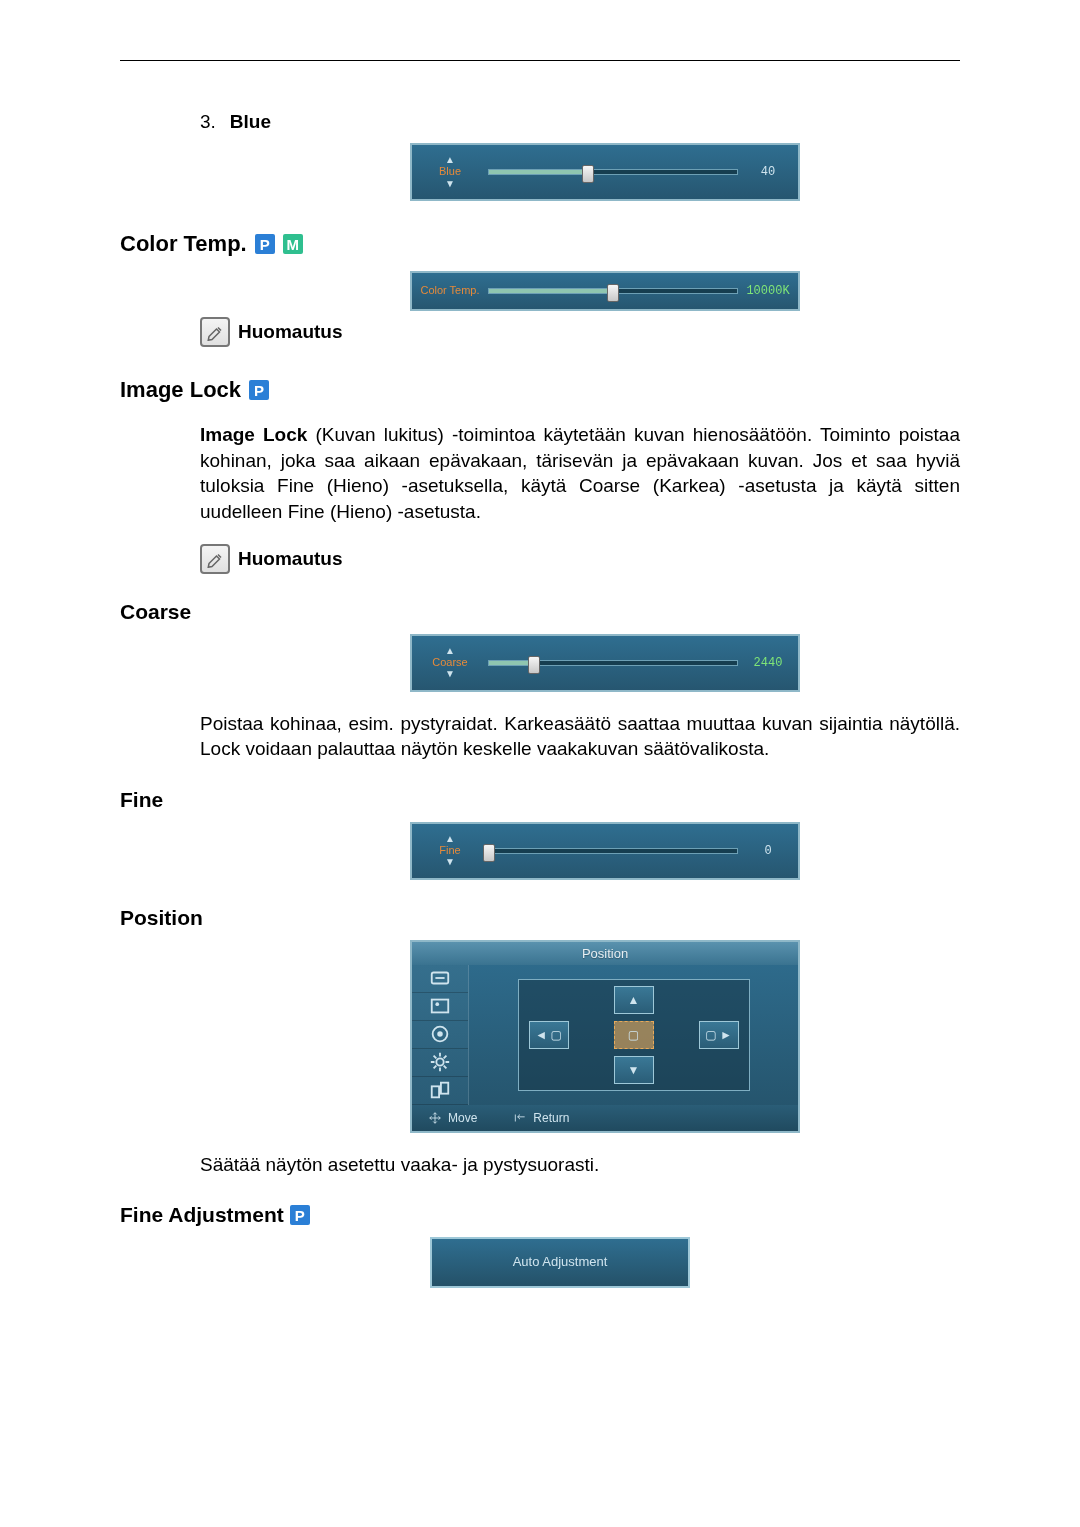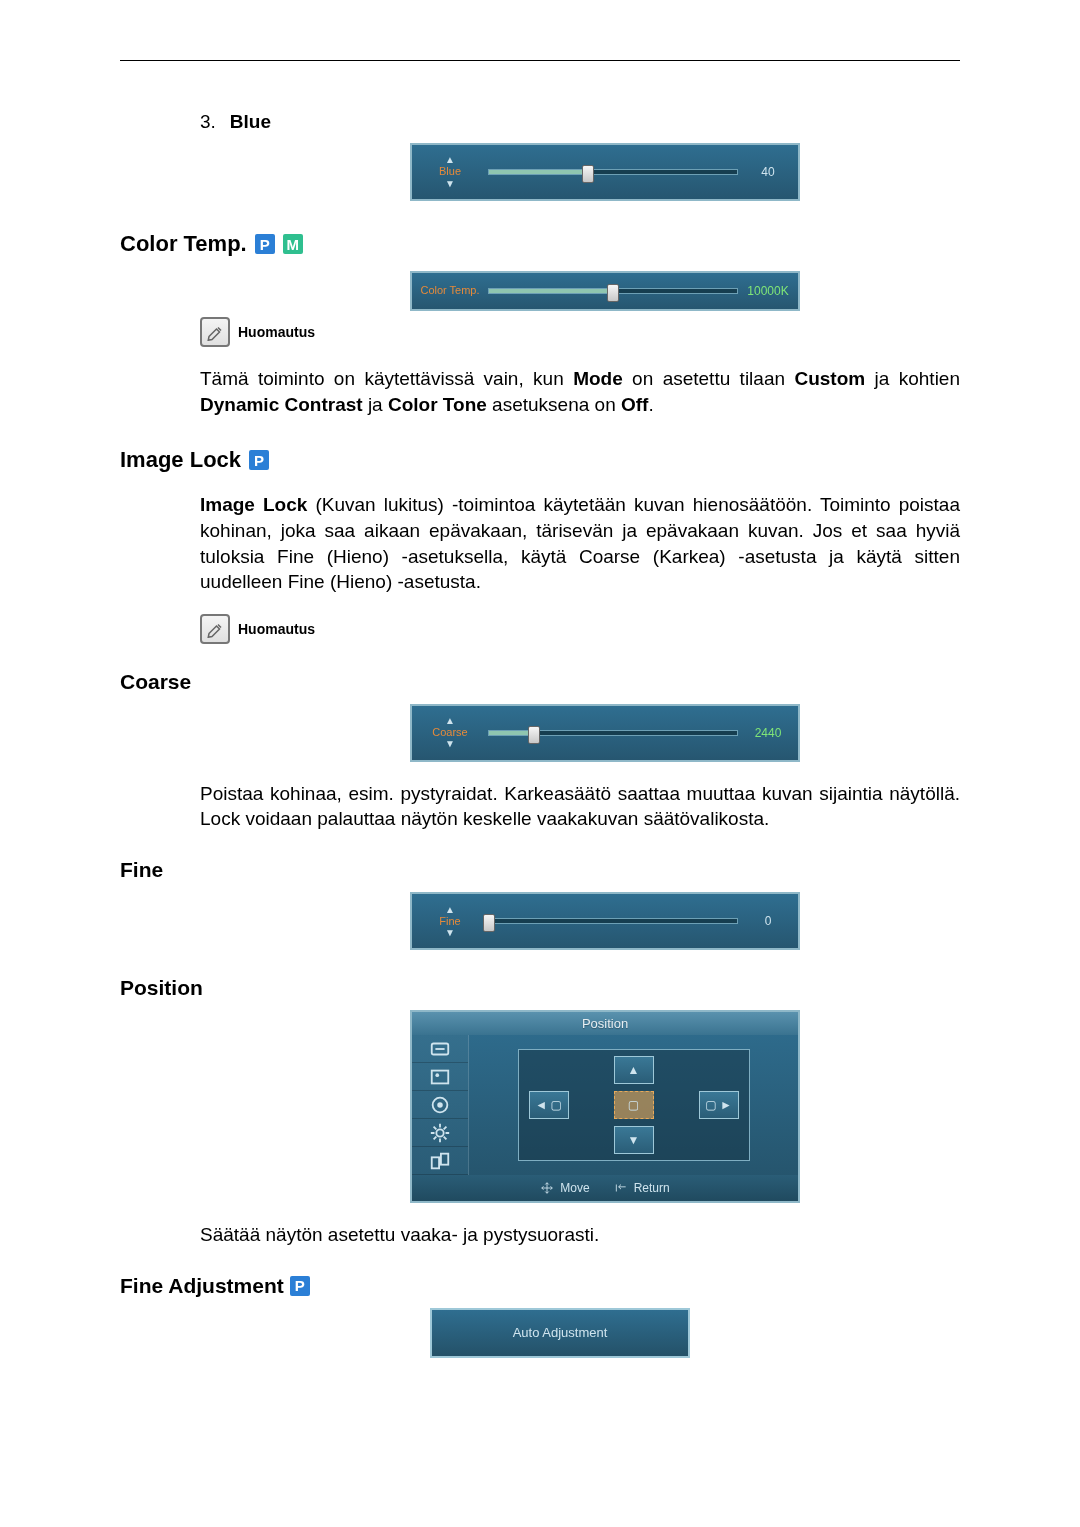--- a/index.html
+++ b/index.html
@@ -69,21 +69,21 @@
     margin: 6px 0 14px 0;
   }
   .note-icon {
     width: 26px; height: 26px;
     border: 2px solid #777;
     border-radius: 4px;
     display: flex; align-items: center; justify-content: center;
     background: linear-gradient(#f4f4f4,#e0e0e0);
   }
   .note-icon svg { width: 18px; height: 18px; }
-  .note-label { font-size: 14px; font-weight: bold; }
+  .note-label { font-size: 19px; font-weight: bold; }
   
   .badge-p, .badge-m {
     display: inline-flex; align-items:center; justify-content:center;
     width: 20px; height: 20px;
     font-size: 15px; font-weight: bold; color: #fff;
     border-radius: 2px;
   }
   .badge-p { background: #2b7fd6; }
   .badge-m { background: #2fbf8f; }
   
@@ -135,22 +135,22 @@
     transform: translateX(-50%);
     border-radius: 2px;
   }
   .osd-right {
     width: 60px;
     display: flex;
     align-items: center;
     justify-content: center;
     font-size: 12px;
   }
-  .val-normal { color: #cfe4ee; }
-  .val-highlight { color: #7fe577; }
+  .val-normal { color: #cfe4ee; font-family: Liberation Mono, monospace; }
+  .val-highlight { color: #7fe577; font-family: Liberation Mono, monospace; }
   
   .position-osd {
     width: 390px;
     margin: 6px 0 18px 290px;
     background: linear-gradient(#2f6e90,#245168);
     border: 2px solid #8fb8c8;
     box-sizing: border-box;
   }
   .position-title {
     text-align: center;
@@ -199,22 +199,22 @@
   }
   .pos-center {
     position:absolute;
     top:50%; left:50%;
     transform:translate(-50%,-50%);
     background: rgba(232,170,90,0.6);
     border:1px dashed #e8aa5a;
   }
   .position-footer {
     display:flex;
-    justify-content:center;
-    gap: 24px;
+    justify-content:flex-start;
+    gap: 36px;
     padding: 6px 16px;
     background: linear-gradient(#2a5d77,#204a5f);
     font-size: 12px;
     color:#cfe4ee;
   }
   .footer-item { display:flex; align-items:center; gap:6px; }
   .footer-icon { width:14px; height:14px; display:inline-block; }
   
   .auto-box {
     width: 260px;
@@ -281,23 +281,20 @@
 
     <div class="indent-block">
       <div class="note-row">
         <span class="note-icon">
           <svg viewBox="0 0 24 24">
               <path d="M4 18 L14 8 L18 12 L8 22 L3 23 L4 18 Z M16 6 L20 10" fill="none" stroke="#666" stroke-width="2"></path>
             </svg>
         </span>
         <span class="note-label">Huomautus</span>
       </div>
-      <p class="body-text">
-        <span>Tämä toiminto on käytettävissä vain, kun </span><b>Mode</b><span> on asetettu tilaan </span><b>Custom</b><span> ja kohtien </span><b>Dynamic Contrast</b><span> ja </span><b>Color Tone</b><span> asetuksena on </span><b>Off</b><span>.</span>
-      </p>
     </div>
 
     <h2 class="section">
       <span>Image Lock</span>
       <span class="badge-p">P</span>
     </h2>
     <div class="indent-block">
       <p class="body-text">
         <b>Image Lock</b><span> (Kuvan lukitus) -toimintoa käytetään kuvan hienosäätöön. Toiminto poistaa kohinan, joka saa aikaan epävakaan, tärisevän ja epävakaan kuvan. Jos et saa hyviä tuloksia Fine (Hieno) -asetuksella, käytä Coarse (Karkea) -asetusta ja käytä sitten uudelleen Fine (Hieno) -asetusta.</span>
       </p>

